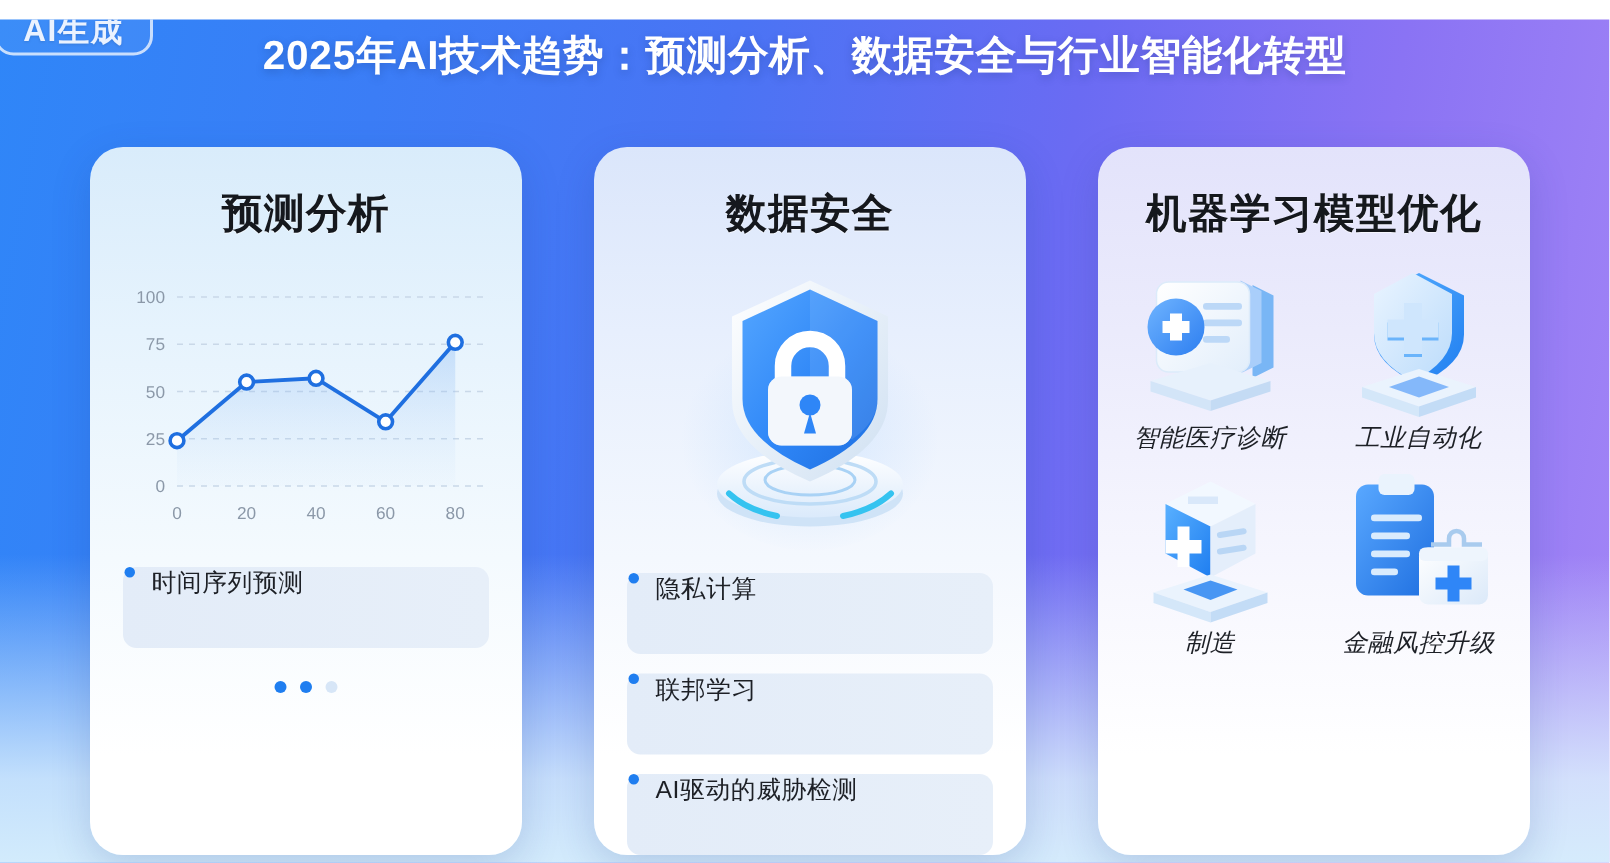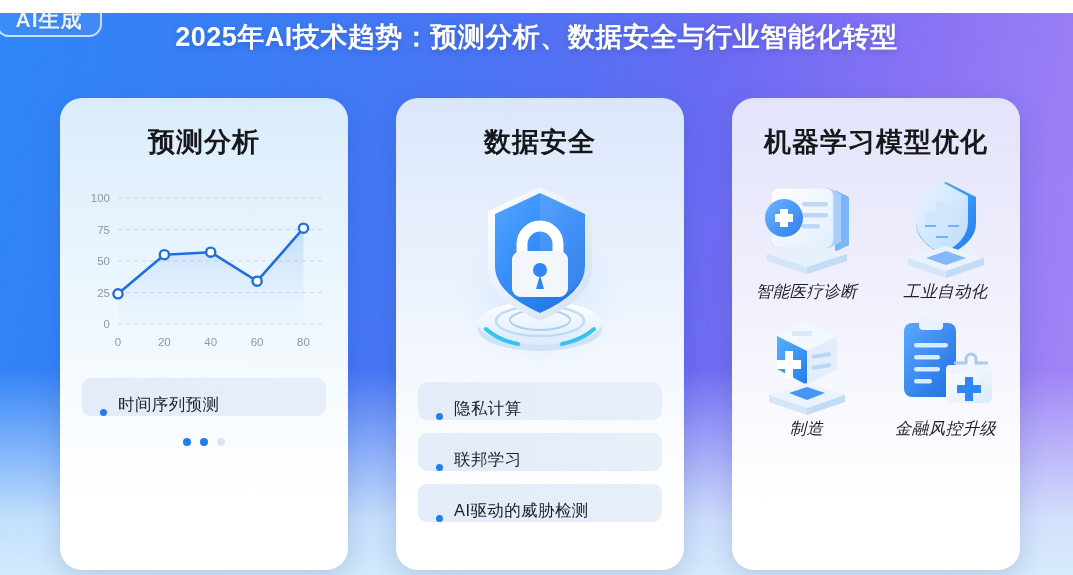--- a/index.html
+++ b/index.html
@@ -46,23 +46,23 @@
   .card-title{
     margin-top:26px;font-size:27px;font-weight:800;color:#15181d;letter-spacing:1px;
     text-shadow:0 1px 0 rgba(255,255,255,.6);
   }
   
   .chart-wrap{position:relative;width:252px;height:180px;margin-top:24px;}
   .chart-svg{display:block;width:252px;height:180px;}
   
   .bullets{margin-top:14px;width:244px;display:flex;flex-direction:column;gap:13px;}
   .bullet{
-    height:38px;border-radius:9px;display:flex;align-items:flex-end;
+    height:54px;border-radius:9px;display:flex;align-items:flex-start;
     background:linear-gradient(to right,#e3ecf8,#e7eff9);
-    padding-left:18px;box-sizing:border-box;
+    padding-left:1px;box-sizing:border-box;
   }
   .dot{width:7px;height:7px;border-radius:50%;background:#1f7ef0;flex:0 0 auto;}
   .bullet span{margin-left:11px;font-size:16.5px;color:#1d2026;font-weight:500;letter-spacing:.4px;}
   .pager{margin-top:22px;display:flex;gap:9px;align-items:center;justify-content:center;}
   .pdot{width:8px;height:8px;border-radius:50%;background:#1f7ef0;}
   .pdot.off{background:#d7e6f7;}
   
   .hero2{margin-top:6px;width:230px;height:210px;display:flex;align-items:center;justify-content:center;}
   .bullets2{margin-top:6px;}
   

